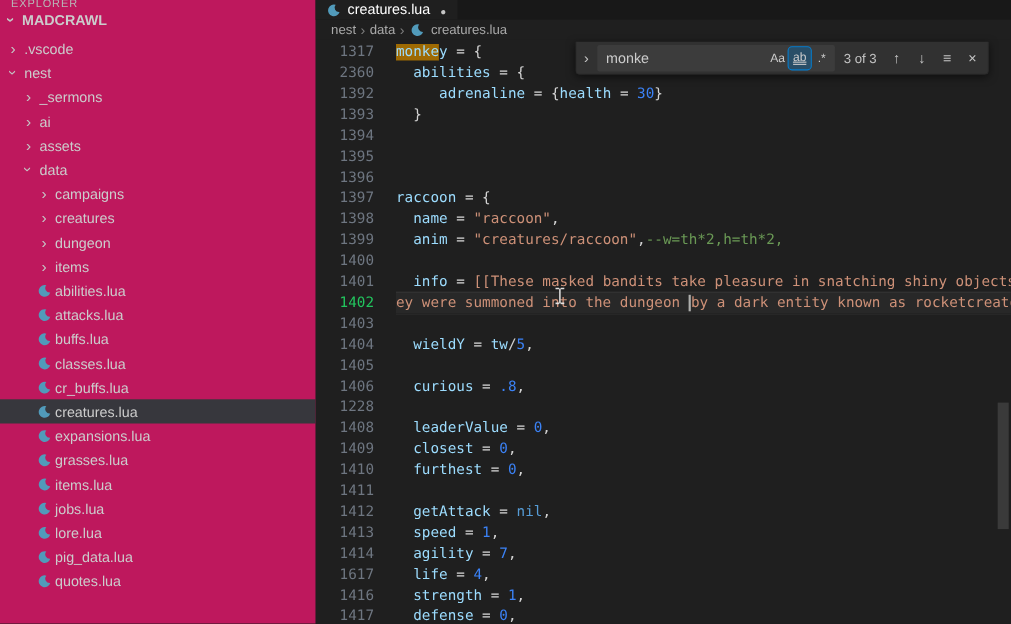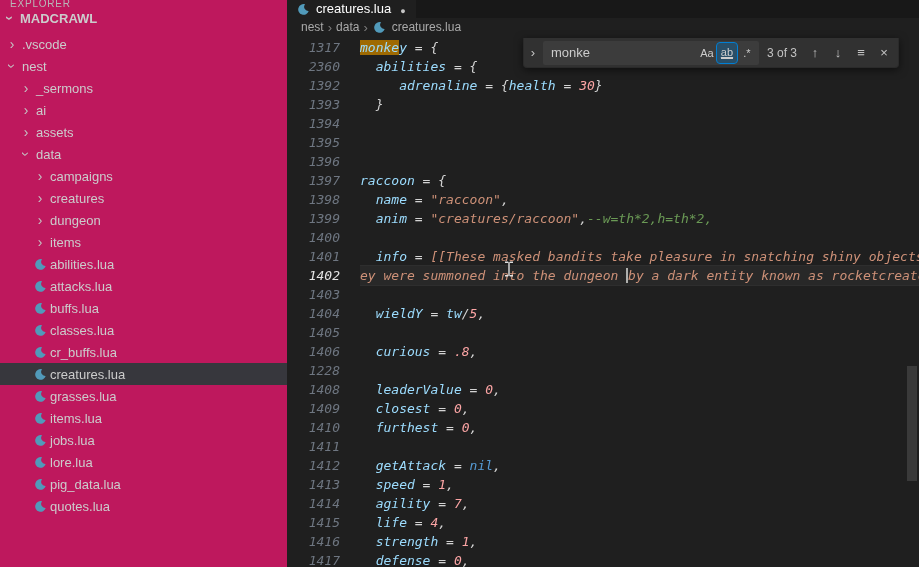--- a/index.html
+++ b/index.html
@@ -29,32 +29,32 @@
   .tab { position:absolute; left:0; top:-6px; height:24px; background:#1f1f1f; display:flex; align-items:flex-end; padding:0 10px 2px 8px; gap:5px; }
   .tab-label { color:#ffffff; font-size:13px; }
   .dot { color:#c5c5c5; font-size:9px; margin-left:4px; }
   .breadcrumbs { position:absolute; left:287px; top:18px; right:0; height:18px; background:#1f1f1f; display:flex; align-items:center; padding-left:14px; gap:4px; font-size:12px; color:#a9a9a9; }
   .bsep { color:#7d7d7d; font-size:13px; }
   .bitem { cursor:pointer; }
   .bic { width:14px; }
 
   
   .editor { position:absolute; left:287px; top:36px; right:0; bottom:0; background:#1f1f1f; overflow:hidden;
-            font-family:"DejaVu Sans Mono", monospace; font-size:13px; line-height:19px;font-style:italic; }
+            font-family:"DejaVu Sans Mono", monospace; font-size:13px; line-height:19px; }
   .gutter { position:absolute; left:0; top:2px; width:53px; text-align:right; color:#6e7681; }
   .ln { height:19px; }
-  .ln.act { color:#e5e5e5; }
+  .ln.act { color:#22c55e; }
   .code { position:absolute; left:73px; top:2px; right:0; white-space:pre; }
   .cl { height:19px; }
   .cl.active-line { background:rgba(255,255,255,.045);
         box-shadow:0 -1px 0 rgba(255,255,255,.07), 0 1px 0 rgba(255,255,255,.07); }
   .tk.v { color:#9cdcfe; }
   .tk.p { color:#d4d4d4; }
   .tk.s { color:#ce9178; }
-  .tk.n { color:#fca5a5; }
+  .tk.n { color:#3b82f6; }
   .tk.c { color:#6a9955; }
   .tk.k { color:#569cd6; }
   .tk.m { background:#9e6a03; }
   .tk.cur { display:inline-block; width:0; border-left:2px solid #aeafad; height:15px; vertical-align:text-bottom; }
 
   
   .scrollbar { position:absolute; right:0; top:36px; width:14px; bottom:0; }
   .scroll-thumb { position:absolute; left:2px; right:2px; top:330px; height:115px; background:rgba(121,121,121,.3); }
 
   
@@ -167,20 +167,28 @@
         </span>
         <span class="tlabel">cr_buffs.lua</span>
       </div>
       <div class="trow d3 selected">
         <span class="ficon">
           <svg viewBox="0 0 16 16" width="13" height="13">
             <path fill="#519aba" d="M10 1.6 A6.6 6.6 0 1 0 14.4 9.8 A5 5 0 0 1 10 1.6 Z"></path>
           </svg>
         </span>
         <span class="tlabel">creatures.lua</span>
+      </div>
+      <div class="trow d3">
+        <span class="ficon">
+          <svg viewBox="0 0 16 16" width="13" height="13">
+            <path fill="#519aba" d="M10 1.6 A6.6 6.6 0 1 0 14.4 9.8 A5 5 0 0 1 10 1.6 Z"></path>
+          </svg>
+        </span>
+        <span class="tlabel">expansions.lua</span>
       </div>
       <div class="trow d3">
         <span class="ficon">
           <svg viewBox="0 0 16 16" width="13" height="13">
             <path fill="#519aba" d="M10 1.6 A6.6 6.6 0 1 0 14.4 9.8 A5 5 0 0 1 10 1.6 Z"></path>
           </svg>
         </span>
         <span class="tlabel">grasses.lua</span>
       </div>
       <div class="trow d3">
@@ -271,21 +279,21 @@
       <div class="ln">1405</div>
       <div class="ln">1406</div>
       <div class="ln">1228</div>
       <div class="ln">1408</div>
       <div class="ln">1409</div>
       <div class="ln">1410</div>
       <div class="ln">1411</div>
       <div class="ln">1412</div>
       <div class="ln">1413</div>
       <div class="ln">1414</div>
-      <div class="ln">1415</div>
+      <div class="ln">1617</div>
       <div class="ln">1416</div>
       <div class="ln">1417</div>
     </div>
   <div class="code" id="code"><div class="cl"><span class="tk v m">monke</span><span class="tk v">y</span><span class="tk p"> = {</span></div><div class="cl"><span class="tk p">  </span><span class="tk v">abilities</span><span class="tk p"> = {</span></div><div class="cl"><span class="tk p">     </span><span class="tk v">adrenaline</span><span class="tk p"> = {</span><span class="tk v">health</span><span class="tk p"> = </span><span class="tk n">30</span><span class="tk p">}</span></div><div class="cl"><span class="tk p">  }</span></div><div class="cl"></div><div class="cl"></div><div class="cl"></div><div class="cl"><span class="tk v">raccoon</span><span class="tk p"> = {</span></div><div class="cl"><span class="tk p">  </span><span class="tk v">name</span><span class="tk p"> = </span><span class="tk s">"raccoon"</span><span class="tk p">,</span></div><div class="cl"><span class="tk p">  </span><span class="tk v">anim</span><span class="tk p"> = </span><span class="tk s">"creatures/raccoon"</span><span class="tk p">,</span><span class="tk c">--w=th*2,h=th*2,</span></div><div class="cl"></div><div class="cl"><span class="tk p">  </span><span class="tk v">info</span><span class="tk p"> = </span><span class="tk s">[[These masked bandits take pleasure in snatching shiny objects</span></div><div class="cl active-line"><span class="tk s">ey were summoned into the dungeon </span><span class="tk cur"></span><span class="tk s">by a dark entity known as rocketcreator</span></div><div class="cl"></div><div class="cl"><span class="tk p">  </span><span class="tk v">wieldY</span><span class="tk p"> = </span><span class="tk v">tw</span><span class="tk p">/</span><span class="tk n">5</span><span class="tk p">,</span></div><div class="cl"></div><div class="cl"><span class="tk p">  </span><span class="tk v">curious</span><span class="tk p"> = </span><span class="tk n">.8</span><span class="tk p">,</span></div><div class="cl"></div><div class="cl"><span class="tk p">  </span><span class="tk v">leaderValue</span><span class="tk p"> = </span><span class="tk n">0</span><span class="tk p">,</span></div><div class="cl"><span class="tk p">  </span><span class="tk v">closest</span><span class="tk p"> = </span><span class="tk n">0</span><span class="tk p">,</span></div><div class="cl"><span class="tk p">  </span><span class="tk v">furthest</span><span class="tk p"> = </span><span class="tk n">0</span><span class="tk p">,</span></div><div class="cl"></div><div class="cl"><span class="tk p">  </span><span class="tk v">getAttack</span><span class="tk p"> = </span><span class="tk k">nil</span><span class="tk p">,</span></div><div class="cl"><span class="tk p">  </span><span class="tk v">speed</span><span class="tk p"> = </span><span class="tk n">1</span><span class="tk p">,</span></div><div class="cl"><span class="tk p">  </span><span class="tk v">agility</span><span class="tk p"> = </span><span class="tk n">7</span><span class="tk p">,</span></div><div class="cl"><span class="tk p">  </span><span class="tk v">life</span><span class="tk p"> = </span><span class="tk n">4</span><span class="tk p">,</span></div><div class="cl"><span class="tk p">  </span><span class="tk v">strength</span><span class="tk p"> = </span><span class="tk n">1</span><span class="tk p">,</span></div><div class="cl"><span class="tk p">  </span><span class="tk v">defense</span><span class="tk p"> = </span><span class="tk n">0</span><span class="tk p">,</span></div></div>
 </div>
 
 <div class="scrollbar">
   <div class="scroll-thumb"></div>
 </div>
 

